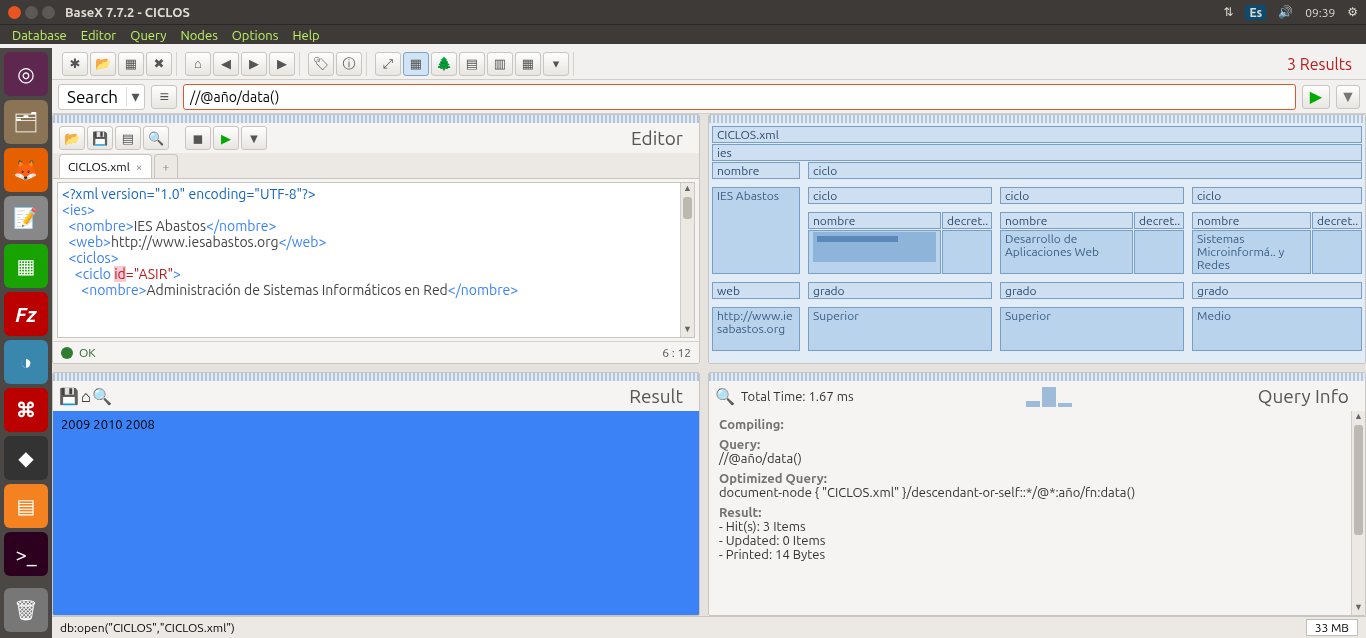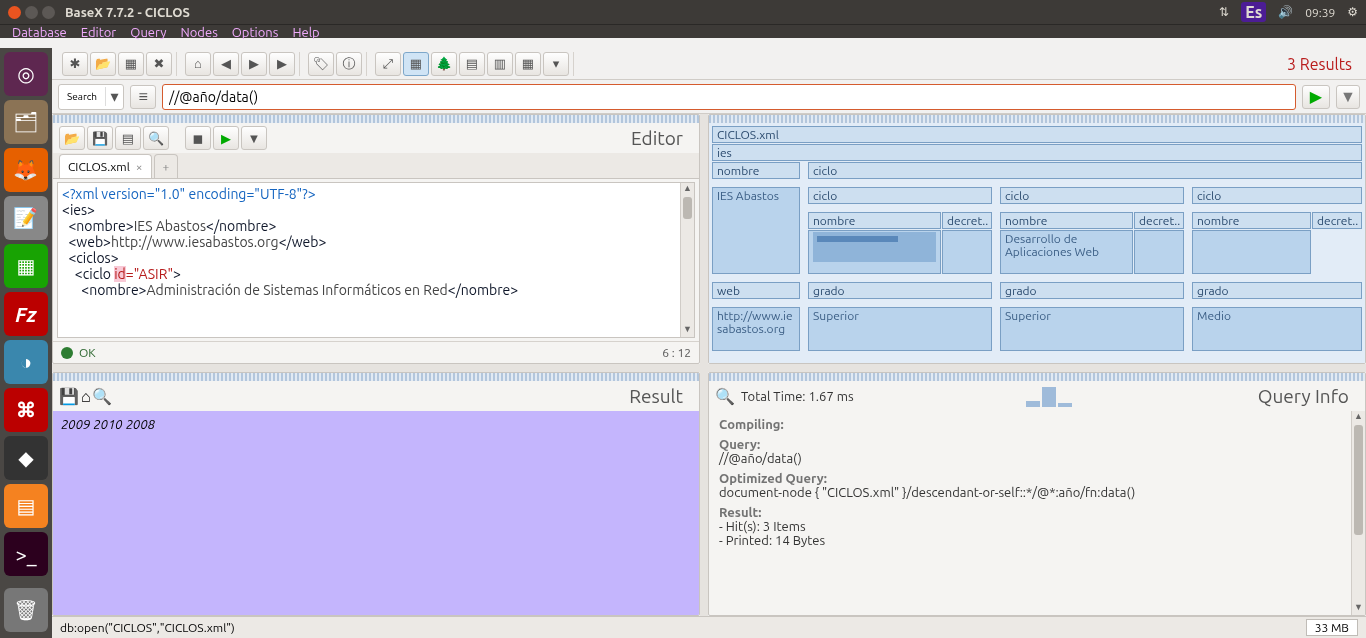--- a/index.html
+++ b/index.html
@@ -6,24 +6,24 @@
 body { width: 1366px; height: 638px; background: #f2f1f0; overflow: hidden; position: relative; }
 
 
 .sysbar { height: 24px; background: #3d3a37; color: #dfdbd2; display: flex; align-items: center; padding: 0 8px; font-size: 13px; }
 .sysbar .win-btns { display: flex; gap: 4px; margin-right: 10px; }
 .win-btn { width: 13px; height: 13px; border-radius: 50%; background: #5c5855; }
 .win-btn.close { background: #e95420; }
 .sysbar .title { font-weight: bold; }
 .sysbar .spacer { flex: 1; }
 .sysbar .tray { display: flex; gap: 12px; align-items: center; font-size: 12px; }
-.tray-badge { background: #4c1d95; border-radius: 3px; padding: 1px 4px; font-weight: bold; font-size: 16px; }
-
-
-.menubar { height: 14px; background: #3d3a37; color: #f0abfc; display: flex; align-items: center; padding: 0 6px; font-size: 13px; gap: 2px; border-top: 1px solid #2a2826; }
+.tray-badge { background: #0c4a6e; border-radius: 3px; padding: 1px 4px; font-weight: bold; font-size: 12px; }
+
+
+.menubar { height: 20px; background: #3d3a37; color: #bef264; display: flex; align-items: center; padding: 0 6px; font-size: 13px; gap: 2px; border-top: 1px solid #2a2826; }
 .menubar span { padding: 2px 6px; cursor: default; }
 
 
 .launcher { position: absolute; left: 0; top: 48px; width: 52px; height: 590px; background: #4a4744; display: flex; flex-direction: column; align-items: center; padding-top: 4px; gap: 4px; }
 .launch-item { width: 44px; height: 44px; border-radius: 6px; display: flex; align-items: center; justify-content: center; font-size: 20px; color: #fff; }
 .li-search { background: #5e2750; }
 .li-files { background: #8b7355; }
 .li-ff { background: #e66000; }
 .li-ge { background: #888; }
 .li-calc { background: #18a303; }
@@ -42,21 +42,21 @@
 .toolbar { height: 32px; display: flex; align-items: center; padding: 2px 6px; gap: 4px; border-bottom: 1px solid #d0ccc7; }
 .tb-group { display: flex; gap: 2px; align-items: center; padding: 0 4px; border-right: 1px solid #d6d2cd; }
 .tb-group:last-child { border-right: none; }
 .tb-btn { width: 26px; height: 24px; border: 1px solid #c9c5c0; background: linear-gradient(#fefefe,#e8e5e1); border-radius: 3px; display:flex; align-items:center; justify-content:center; font-size:13px; color:#555; cursor:default; }
 .tb-btn.active { background: #d0e4f5; border-color:#7da7ca; }
 .toolbar .results { margin-left: auto; font-size: 16px; color: #b91c1c; padding-right: 8px; }
 
 
 .searchrow { height: 34px; display: flex; align-items: center; padding: 3px 6px; gap: 6px; border-bottom: 1px solid #d0ccc7; }
 .search-select { display:flex; align-items:center; border:1px solid #c9c5c0; border-radius:3px; background:#fff; height:26px; }
-.search-select .lbl { padding:0 8px; font-size:10px;text-align:center; }
+.search-select .lbl { padding:0 8px; font-size:17px;text-align:center; }
 .search-select .dd { width:18px; text-align:center; border-left:1px solid #ddd; color:#555; }
 .sr-btn { width:26px; height:24px; border:1px solid #c9c5c0; background:linear-gradient(#fefefe,#e8e5e1); border-radius:3px; display:flex; align-items:center; justify-content:center; color:#555; }
 .xquery { flex:1; height:26px; border:1px solid #d55b2e; border-radius:3px; padding:2px 6px; font-size:14px; font-family: inherit; outline:none; }
 .play-main { width:28px; height:24px; border:1px solid #c9c5c0; background:linear-gradient(#fefefe,#e8e5e1); border-radius:3px; display:flex;align-items:center;justify-content:center; color:#0a0; }
 .filter-btn { width:24px;height:24px;border:1px solid #c9c5c0;background:linear-gradient(#fefefe,#e8e5e1);border-radius:3px;display:flex;align-items:center;justify-content:center;color:#777; }
 
 
 .panels { flex: 1; display: grid; grid-template-columns: 648px 8px 1fr; grid-template-rows: 250px 8px 1fr; }
 .gutter-v { background: #e6e3df; }
 .gutter-h { background: #e6e3df; grid-column: 1 / 4; }
@@ -69,21 +69,21 @@
 .editor-tools { height:30px; display:flex; align-items:center; gap:2px; padding:2px 6px; }
 .editor-tools .et-btn { width:26px;height:24px;border:1px solid #c9c5c0;background:linear-gradient(#fefefe,#e8e5e1);border-radius:3px;display:flex;align-items:center;justify-content:center;color:#555;font-size:13px; }
 .panel-title { margin-left:auto; font-size:19px; color:#555; padding-right:10px; }
 .tabbar { height:26px; border-bottom:1px solid #c9c5c0; display:flex; align-items:flex-end; padding-left:6px; gap:2px; background:#ece9e5; }
 .file-tab { height:24px; background:#fff; border:1px solid #c9c5c0; border-bottom:none; border-radius:4px 4px 0 0; padding:3px 8px; font-size:12px; display:flex; align-items:center; gap:6px; }
 .file-tab .x { color:#888; }
 .file-tab .plus { color:#888; }
 .code-area { flex:1; background:#fff; border:1px solid #c9c5c0; margin:3px 4px; position:relative; overflow:hidden; }
 .code-pre { font-family: "Ubuntu Mono", monospace; font-size:14px; line-height:16px; padding:3px 4px; white-space:pre; }
 .tok-decl { color:#1565c0; }
-.tok-tag { color:#0f172a; }
+.tok-tag { color:#3b82f6; }
 .tok-attr { color:#b71c1c; }
 .tok-attr-hl { color:#b71c1c; background:#f8c9d6; }
 .tok-text { color:#444; }
 .scroll-v { position:absolute; right:0; top:0; bottom:0; width:14px; background:#ece9e5; border-left:1px solid #d0ccc7; }
 .scroll-v .thumb { position:absolute; left:2px; right:2px; top:14px; height:22px; background:#bcb8b2; border-radius:3px; }
 .scroll-v .arrow { position:absolute; left:0; right:0; height:13px; text-align:center; font-size:9px; color:#666; }
 .editor-status { height:22px; display:flex; align-items:center; padding:0 8px; font-size:12px; color:#27632a; border-top:1px solid #d6d2cd; }
 .editor-status .ok-dot { width:12px; height:12px; border-radius:50%; background:#2e7d32; margin-right:6px; }
 .editor-status .pos { margin-left:auto; color:#555; }
 
@@ -95,21 +95,21 @@
 .viz-head { border:1px solid #7a9fc4; background:#cddff0; padding:1px 4px; color:#2a4a6e; }
 .viz-cell { border:1px solid #7a9fc4; background:#b9d3ec; padding:1px 4px; color:#2a4a6e; min-height:18px; }
 .viz-cell a { color:#3b5e85; }
 .viz-barblock { height:30px; background:#8fb4d9; display:flex; gap:4px; padding:4px; }
 .viz-barblock div { background:#5a88ba; }
 .viz-cell.tall { min-height:44px; }
 
 
 .result-panel { grid-column:1; grid-row:3; }
 .result-tools { height:30px; display:flex; align-items:center; gap:2px; padding:2px 6px; }
-.result-body { flex:1; padding:6px 8px; font-size:13px; background:#c4b5fd;font-style:italic; }
+.result-body { flex:1; padding:6px 8px; font-size:13px; background:#3b82f6; }
 
 
 .qinfo-panel { grid-column:3; grid-row:3; }
 .qinfo-tools { height:30px; display:flex; align-items:center; gap:6px; padding:2px 6px; }
 .qinfo-tools .timing { font-size:13px; color:#333; }
 .qinfo-chart { margin-left:auto; width:60px; height:22px; display:flex; align-items:flex-end; gap:2px; }
 .qinfo-chart div { background:#9fbbda; width:14px; }
 .qinfo-body { flex:1; padding:6px 10px; font-size:13px; overflow:hidden; position:relative; }
 .qinfo-body .section { margin-bottom:6px; }
 .qinfo-body .section b { color:#737373; }
@@ -281,20 +281,21 @@
           </div>
           <div style="display:grid;grid-template-columns:1fr 50px;gap:1px">
             <div class="viz-head">nombre</div>
             <div class="viz-head">decret..</div>
             <div class="viz-cell tall"><a>Desarrollo de Aplicaciones Web</a></div>
             <div class="viz-cell tall"></div>
           </div>
           <div style="display:grid;grid-template-columns:1fr 50px;gap:1px">
             <div class="viz-head">nombre</div>
             <div class="viz-head">decret..</div>
+            <div class="viz-cell tall"><a>Sistemas Microinformá.. y Redes</a></div>
             <div class="viz-cell tall"></div>
           </div>
 
           <div class="viz-head">web</div>
           <div class="viz-head">grado</div>
           <div class="viz-head">grado</div>
           <div class="viz-head">grado</div>
 
           <div class="viz-cell tall"><a style="word-break:break-all">http://www.iesabastos.org</a></div>
           <div class="viz-cell tall"><a>Superior</a></div>
@@ -328,21 +329,21 @@
           <div style="height:6px"></div>
             <div style="height:20px"></div>
             <div style="height:4px"></div>
         </div>
         <span class="panel-title">Query Info</span>
       </div>
       <div class="qinfo-body">
         <div class="section"><b>Compiling:</b></div>
         <div class="section"><b>Query:</b><div>//@año/data()</div></div>
         <div class="section"><b>Optimized Query:</b><div>document-node { "CICLOS.xml" }/descendant-or-self::*/@*:año/fn:data()</div></div>
-        <div class="section"><b>Result:</b><div>- Hit(s): 3 Items</div><div>- Printed: 14 Bytes</div></div>
+        <div class="section"><b>Result:</b><div>- Hit(s): 3 Items</div><div>- Updated: 0 Items</div><div>- Printed: 14 Bytes</div></div>
         <div class="qinfo-scroll">
           <div class="arrow" style="top:0">▲</div>
           <div class="thumb"></div>
           <div class="arrow" style="bottom:0">▼</div>
         </div>
       </div>
     </div>
   </div>
 
   <div class="statusbar">

